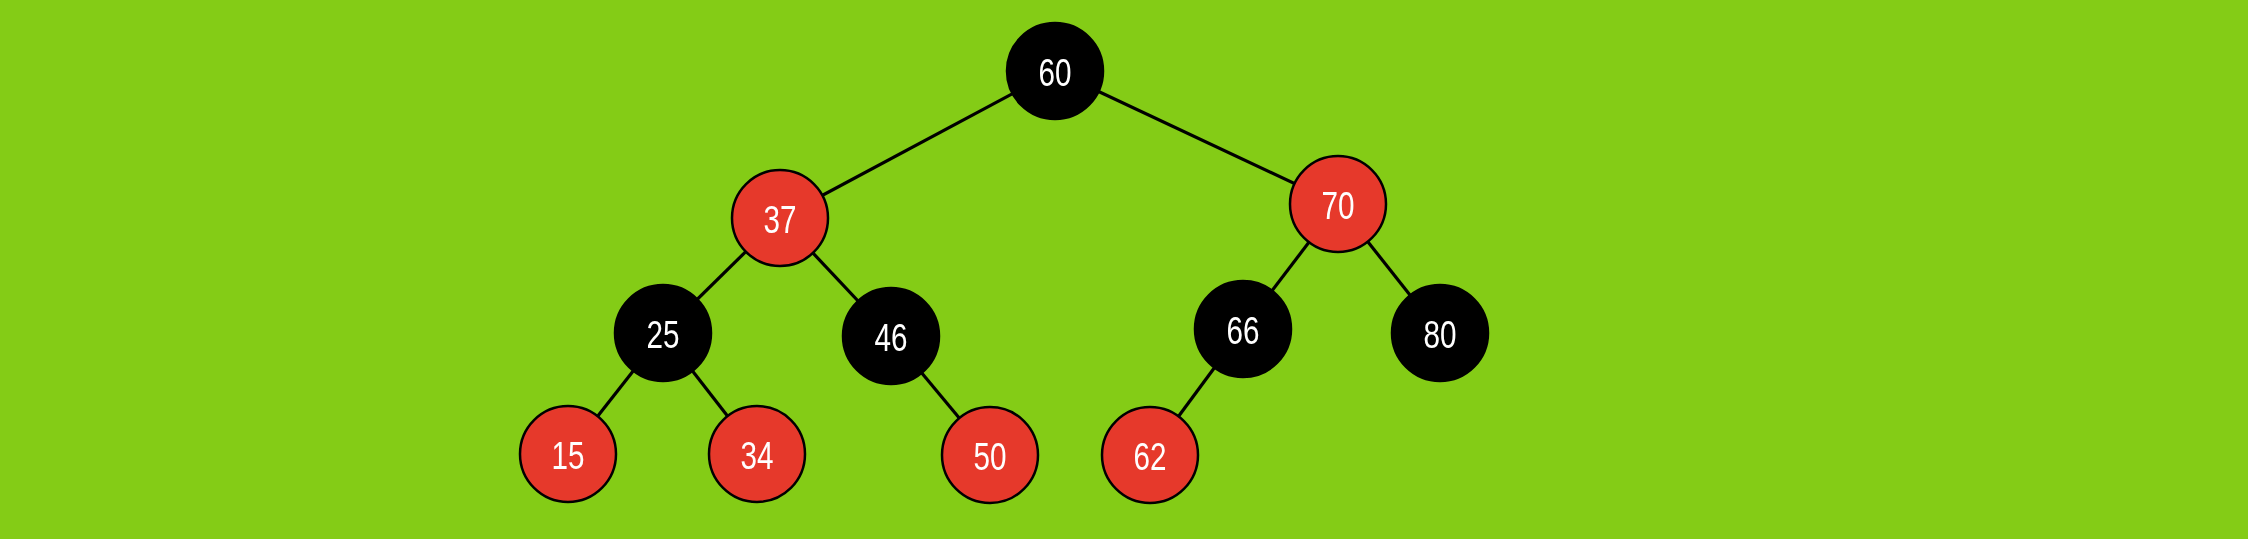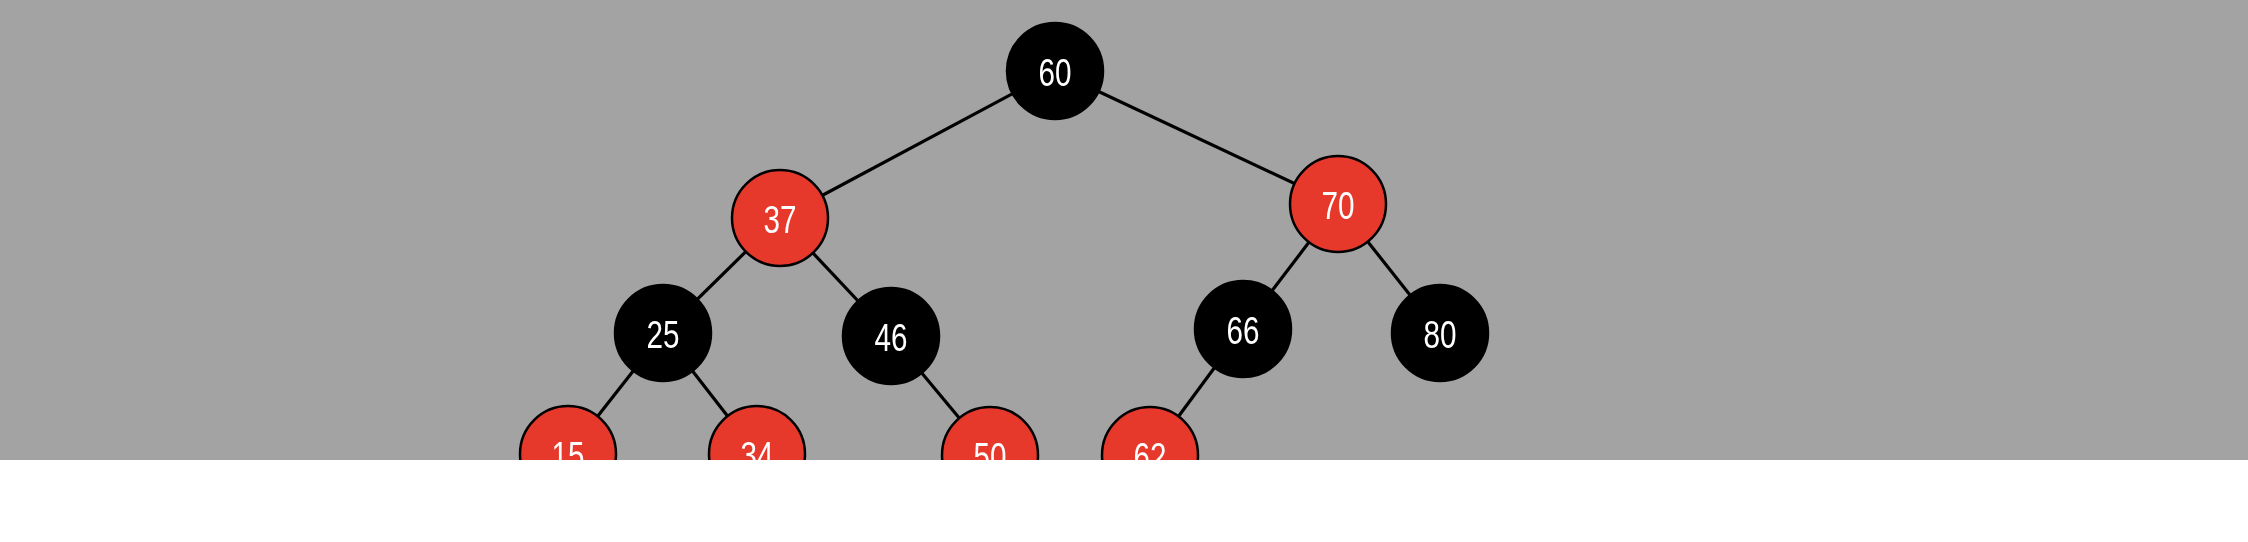--- a/index.html
+++ b/index.html
@@ -3,22 +3,22 @@
 <meta charset="utf-8">
 <style>
   html, body {
     margin: 0;
     padding: 0;
     background: #ffffff;
   }
   .canvas {
     position: relative;
     width: 2248px;
-    height: 460px;
-    background: #a3a3a3;
+    height: 539px;
+    background: #84cc16;
     overflow: hidden;
   }
   svg {
     display: block;
   }
   svg text {
     font-family: "Liberation Sans", sans-serif;
     font-size: 39px;
     font-weight: 400;
     fill: #ffffff;

